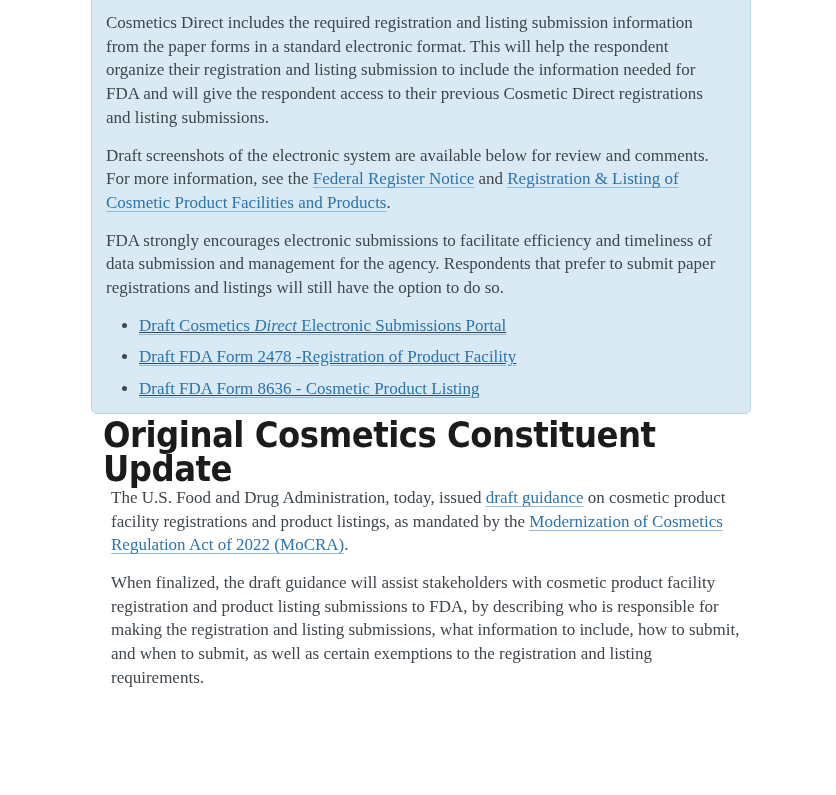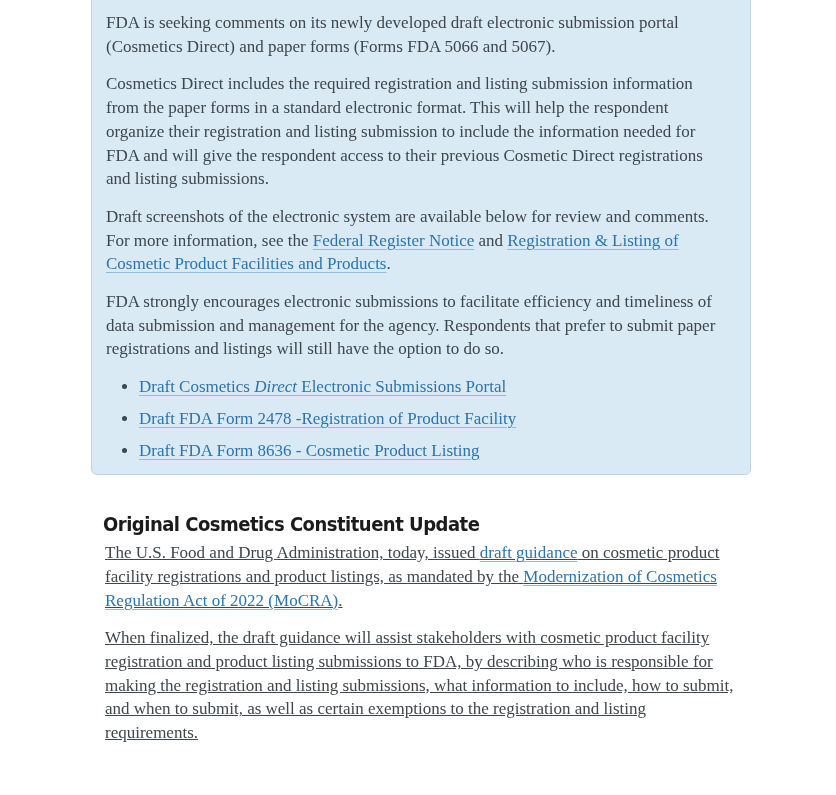--- a/index.html
+++ b/index.html
@@ -34,61 +34,60 @@
     line-height: 23.7px;
     color: var(--text, #3f464c);
   }
   .info-box ul {
     margin: 0;
     padding: 0 0 0 33px;
   }
   .info-box li {
     margin: 8px 0 7px 0;
     color: var(--text, #3f464c);
+    text-decoration: underline;
   }
   .info-box li:last-child { margin-bottom: 0; }
   a.link {
     color: var(--link, #2c74ae);
     text-decoration: underline;
     text-decoration-color: var(--link-underline, #8fbcd9);
     text-decoration-thickness: 1px;
     text-underline-offset: 3px;
     cursor: pointer;
   }
   a.link em { font-style: italic; }
   
   .main-section {
     margin-left: 103px;
     width: 640px;
   }
   .main-section h2 {
-    margin: 32px 0 0 0;
+    margin: 4px 0 0 0;
     font-family: "DejaVu Sans", "Liberation Sans", sans-serif;
     font-stretch: condensed;
     letter-spacing: -0.5px;
     font-weight: 700;
-    font-size: 20px;
+    font-size: 36px;
     line-height: 34px;
     color: var(--heading, #1b1b1b);
   }
   .main-section .date {
     margin: 17px 0 14px 0;
   }
   .main-section p.body-p {
-    margin: 0 0 14px 2px;
-    text-decoration: underline;
+    margin: 0 0 14px 8px;
   }
 </style>
 </head>
 <body>
 
 <div class="page">
 
   <section class="info-box">
-    <p>FDA is seeking comments on its newly developed draft electronic submission portal (Cosmetics Direct) and paper forms (Forms FDA 5066 and 5067).</p>
     <p>Cosmetics Direct includes the required registration and listing submission information from the paper forms in a standard electronic format. This will help the respondent organize their registration and listing submission to include the information needed for FDA and will give the respondent access to their previous Cosmetic Direct registrations and listing submissions.</p>
     <p><span>Draft screenshots of the electronic system are available below for review and comments. For more information, see the </span><a href="#" class="link">Federal Register Notice</a><span> and </span><a href="#" class="link">Registration &amp; Listing of Cosmetic Product Facilities and Products</a><span>.</span></p>
     <p>FDA strongly encourages electronic submissions to facilitate efficiency and timeliness of data submission and management for the agency. Respondents that prefer to submit paper registrations and listings will still have the option to do so.</p>
     <ul>
       <li><a href="#" class="link"><span>Draft Cosmetics </span><em>Direct</em><span> Electronic Submissions Portal</span></a></li>
       <li><a href="#" class="link">Draft FDA Form 2478 -Registration of Product Facility</a></li>
       <li><a href="#" class="link">Draft FDA Form 8636 - Cosmetic Product Listing</a></li>
     </ul>
   </section>
 

